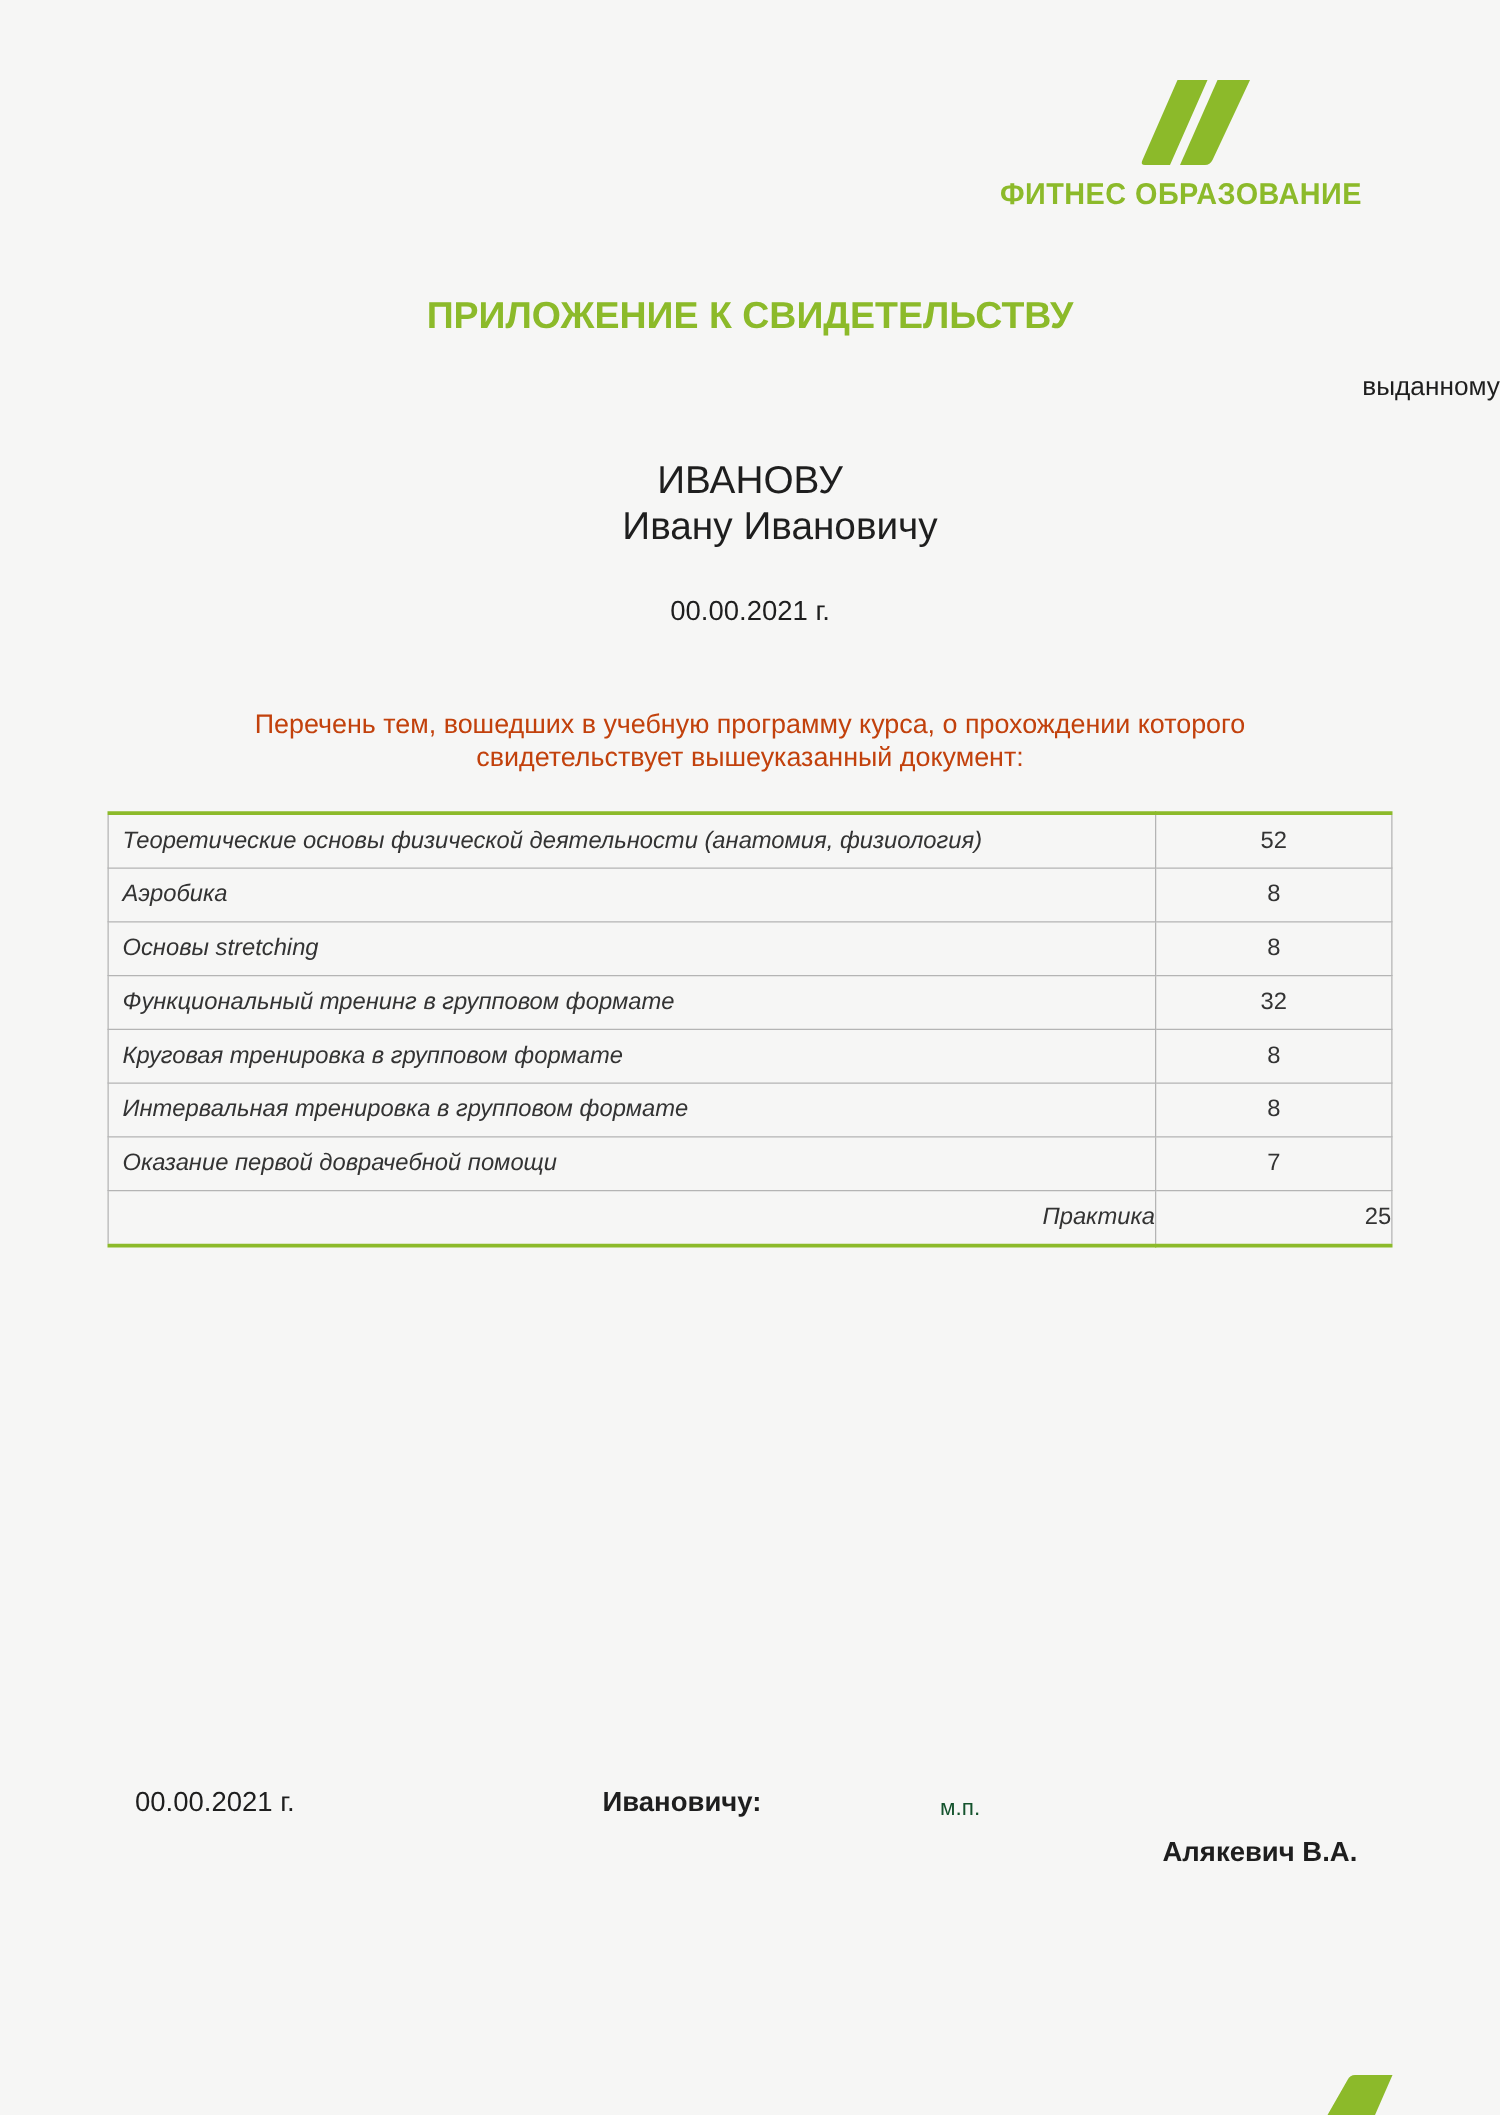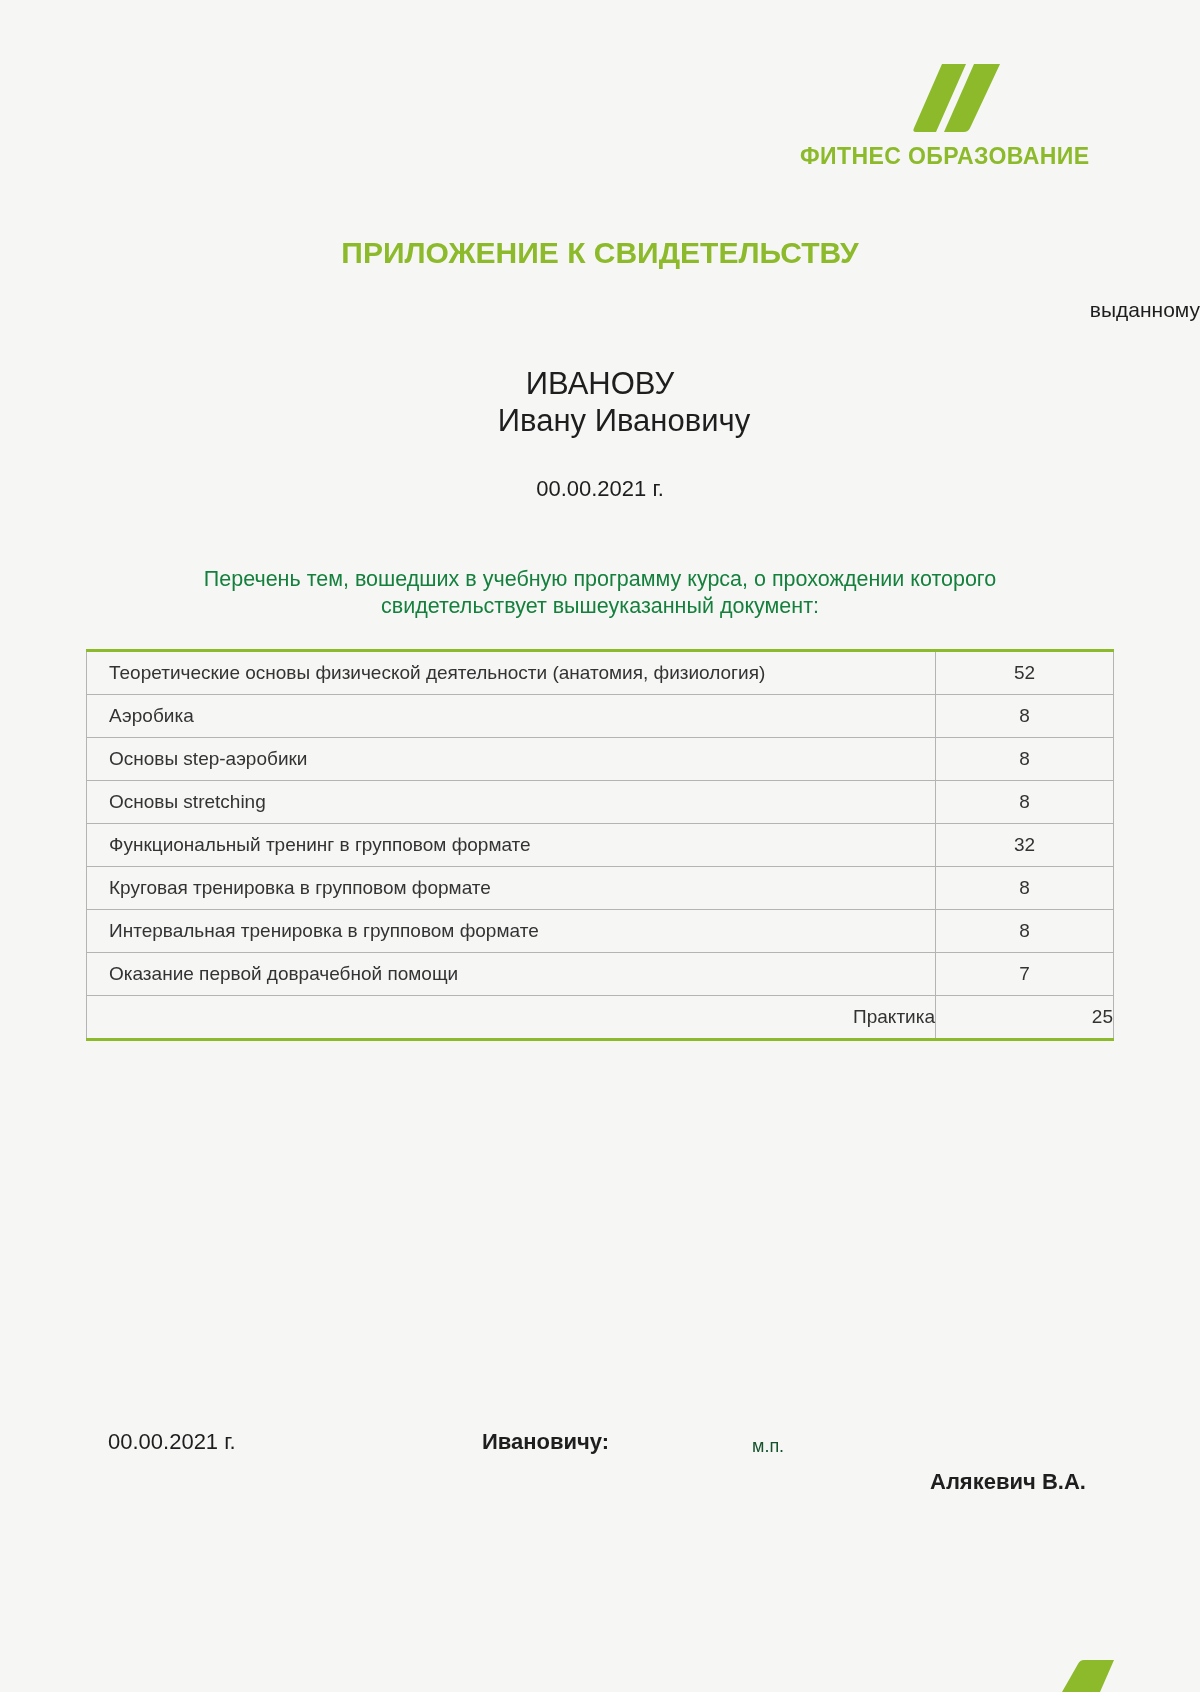--- a/index.html
+++ b/index.html
@@ -87,21 +87,21 @@
       color: #1e1e1e;
     }
     .intro {
       position: absolute;
       top: 566px;
       left: 0;
       width: 1200px;
       text-align: center;
       font-size: 21.5px;
       line-height: 27px;
-      color: #15803d;
+      color: #c2410c;
     }
     .intro .line { display: block; }
     table.topics {
       position: absolute;
       left: 86px;
       top: 649px;
       width: 1028px;
       border-collapse: collapse;
       border-top: 3px solid #8cba2a;
       border-bottom: 3px solid #8cba2a;
@@ -111,22 +111,23 @@
       border-right: 1.5px solid #b4b4b4;
       border-bottom: 1.5px solid #b4b4b4;
       height: 42px;
       padding: 0;
       font-size: 19px;
       color: #333;
     }
     table.topics tr:last-child td { border-bottom: none; text-align: right; }
     table.topics td.name {
       width: 826px;
-      padding-left: 22px;
+      padding-left: 11px;
       text-align: left;
+      font-style: italic;
     }
     table.topics td.hours {
       text-align: center;
     }
     .footer-date {
       position: absolute;
       top: 1429px;
       left: 108px;
       font-size: 22px;
       color: #1e1e1e;
@@ -189,24 +190,20 @@
   <tbody>
     <tr>
       <td class="name">Теоретические основы физической деятельности (анатомия, физиология)</td>
       <td class="hours">52</td>
     </tr>
     <tr>
       <td class="name">Аэробика</td>
       <td class="hours">8</td>
     </tr>
     <tr>
-      <td class="name">Основы step-аэробики</td>
-      <td class="hours">8</td>
-    </tr>
-    <tr>
       <td class="name">Основы stretching</td>
       <td class="hours">8</td>
     </tr>
     <tr>
       <td class="name">Функциональный тренинг в групповом формате</td>
       <td class="hours">32</td>
     </tr>
     <tr>
       <td class="name">Круговая тренировка в групповом формате</td>
       <td class="hours">8</td>

